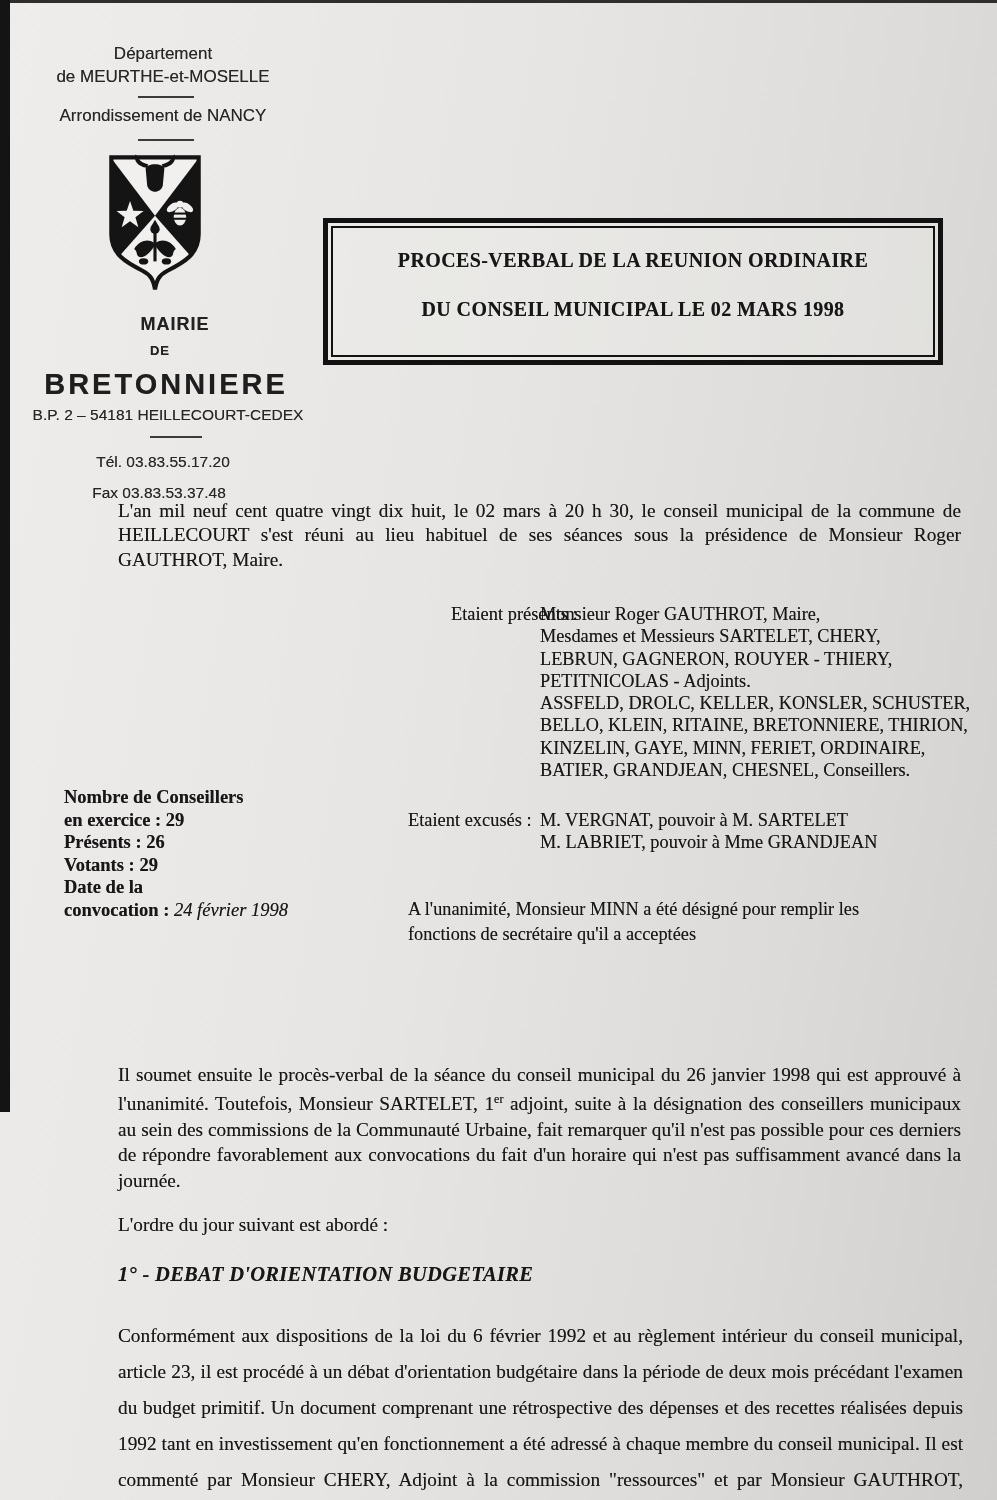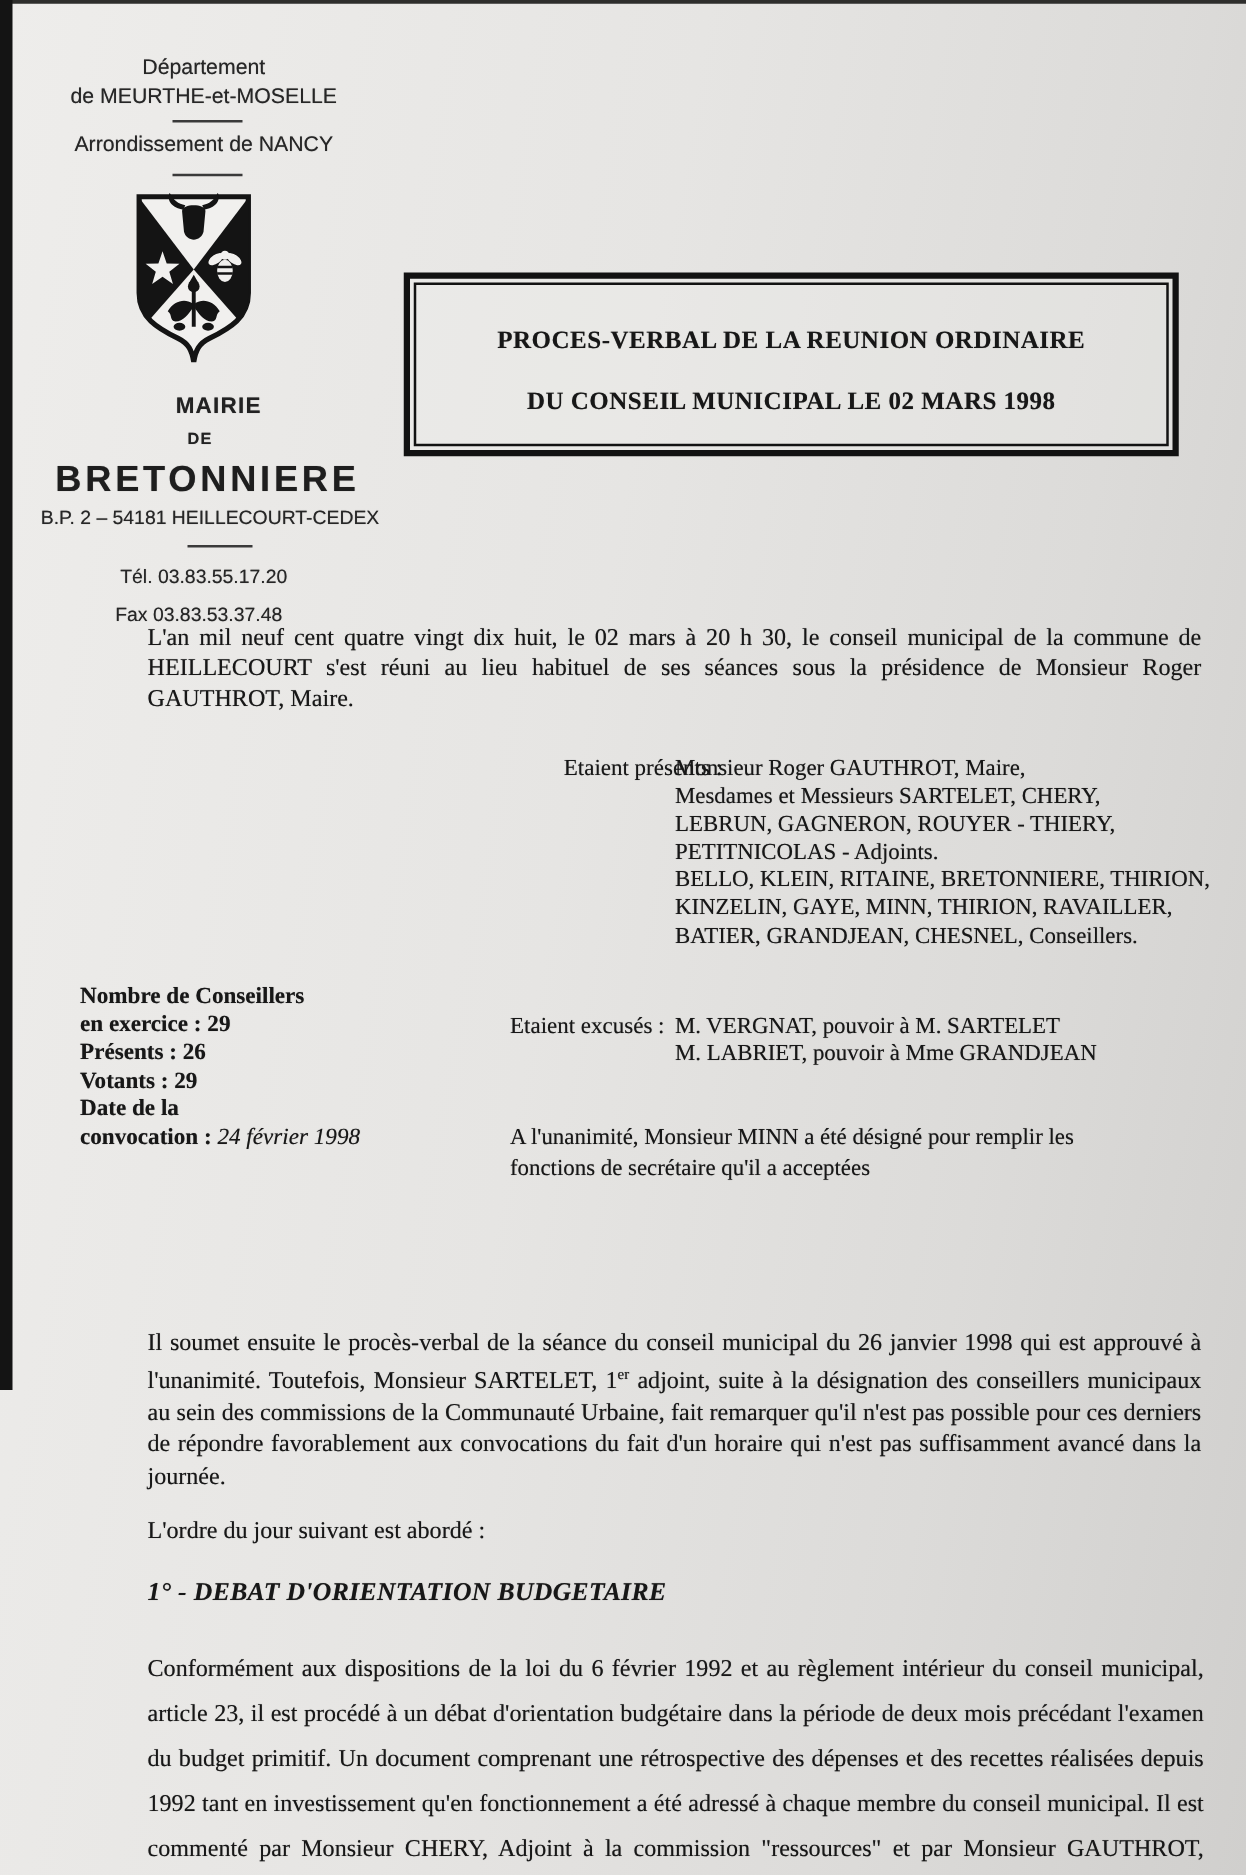--- a/index.html
+++ b/index.html
@@ -18,21 +18,21 @@
   
   .dept{left:0;top:42px;width:326px;font-size:17px;line-height:23px;color:#262626;}
   .mairie{left:0;top:314px;width:320px;font-size:18px;font-weight:bold;letter-spacing:1px;color:#222;padding-left:15px;}
   .de{left:0;top:343px;width:320px;font-size:13px;font-weight:bold;letter-spacing:1px;color:#222;}
   .city{left:0;top:368px;width:332px;font-size:29px;font-weight:bold;letter-spacing:3px;color:#1e1e1e;}
   .addr{left:0;top:406px;width:336px;font-size:15.5px;color:#262626;}
   .tel{left:0;top:453px;width:326px;font-size:15.5px;color:#262626;}
   .fax{left:0;top:484px;width:318px;font-size:15.5px;color:#262626;}
   
   .title-box{left:323px;top:218px;width:620px;height:147px;border:5px solid #121212;box-sizing:border-box;background:rgba(238,237,235,.35);}
-  .title-inner{position:absolute;inset:3px;border:2px solid #121212;display:flex;flex-direction:column;align-items:center;padding-top:33px;row-gap:26px;}
+  .title-inner{position:absolute;inset:3px;border:2px solid #121212;display:flex;flex-direction:column;align-items:center;padding-top:21px;row-gap:26px;}
   .title-line{font-size:20px;font-weight:bold;letter-spacing:.4px;white-space:nowrap;}
   
   .para{font-size:19.3px;text-align:justify;}
   .intro{left:118px;top:499px;width:843px;line-height:24.4px;}
   .attn-label{font-size:18.4px;white-space:nowrap;}
   .attn-lines div{font-size:18.3px;line-height:22.3px;white-space:nowrap;}
   .counts div{font-size:18.5px;line-height:22.6px;font-weight:bold;white-space:nowrap;}
   .counts .ital{font-weight:normal;font-style:italic;}
   .note{left:408px;top:897px;width:492px;font-size:18.3px;line-height:24.5px;}
   .p1{left:118px;top:984px;width:843px;line-height:24.2px;}
@@ -116,22 +116,23 @@
   </div>
 
   <div class="abs para intro ink">L'an mil neuf cent quatre vingt dix huit, le 02 mars à 20 h 30, le conseil municipal de la commune de HEILLECOURT s'est réuni au lieu habituel de ses séances sous la présidence de Monsieur Roger GAUTHROT, Maire.</div>
 
   <div class="abs attn-label ink" style="left:408px;top:604px;margin-left:43px;">Etaient présents :</div>
   <div class="abs attn-lines ink" style="left:540px;top:603px;">
     <div>Monsieur Roger GAUTHROT, Maire,</div>
     <div>Mesdames et Messieurs SARTELET, CHERY,</div>
     <div>LEBRUN, GAGNERON, ROUYER - THIERY,</div>
     <div>PETITNICOLAS - Adjoints.</div>
+    <div>ASSFELD, DROLC, KELLER, KONSLER, SCHUSTER,</div>
     <div>BELLO, KLEIN, RITAINE, BRETONNIERE, THIRION,</div>
-    <div>KINZELIN, GAYE, MINN, THIRION, RAVAILLER,</div>
+    <div>KINZELIN, GAYE, MINN, FERIET, ORDINAIRE,</div>
     <div>BATIER, GRANDJEAN, CHESNEL, Conseillers.</div>
   </div>
 
   <div class="abs counts ink" style="left:64px;top:786px;">
     <div>Nombre de Conseillers</div>
     <div>en exercice : 29</div>
     <div>Présents : 26</div>
     <div>Votants : 29</div>
     <div>Date de la</div>
     <div><span>convocation : </span><span class="ital">24 février 1998</span></div>

